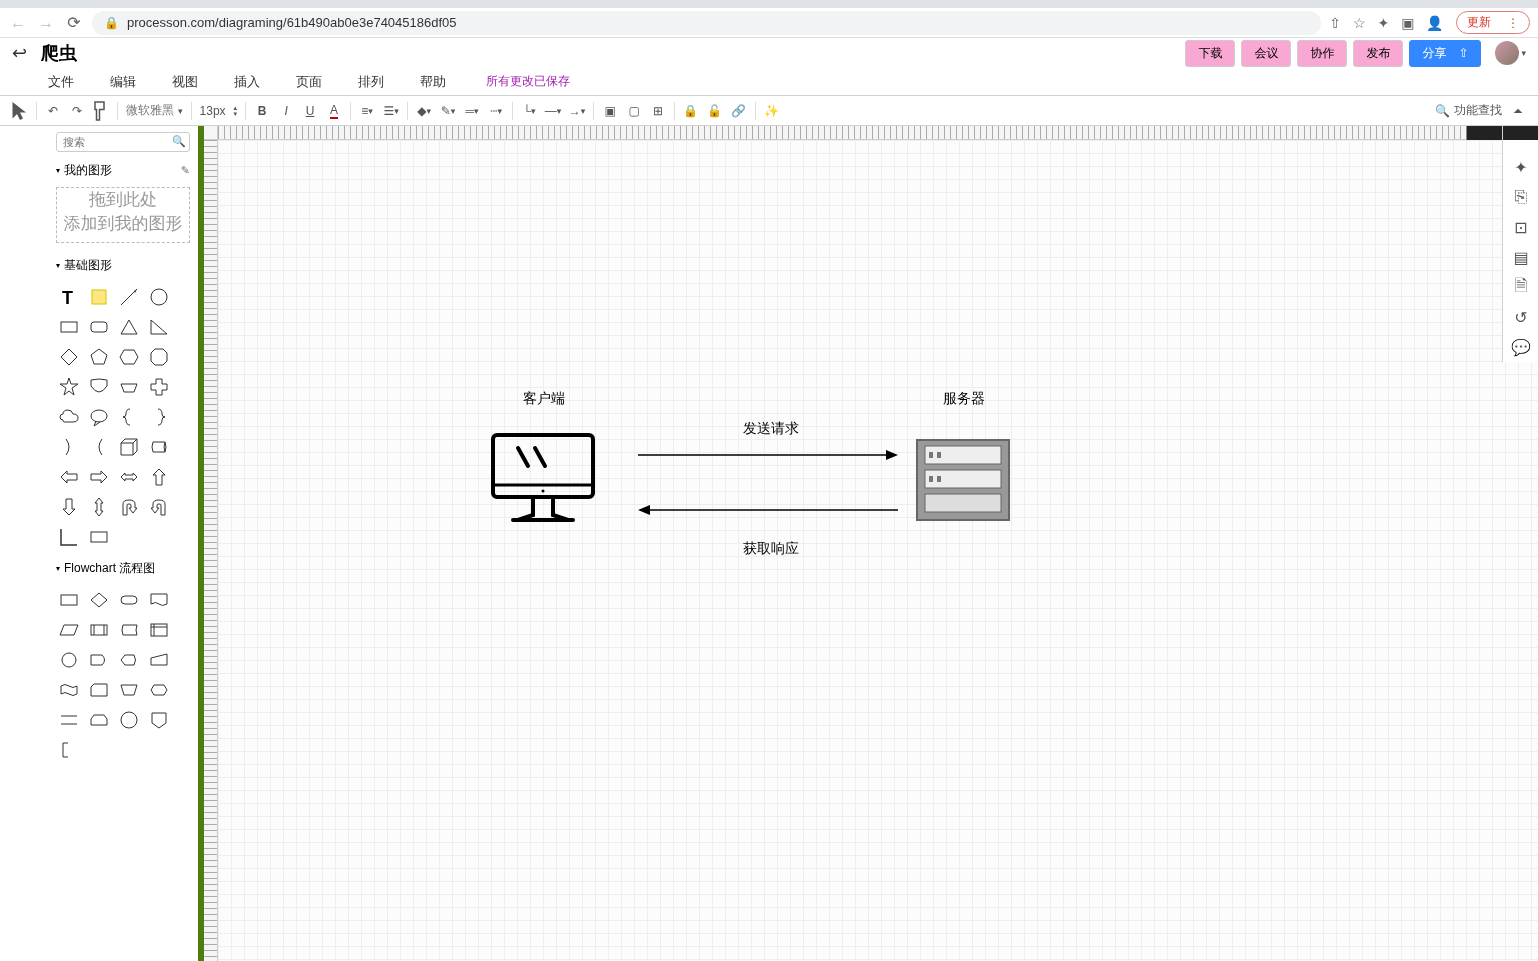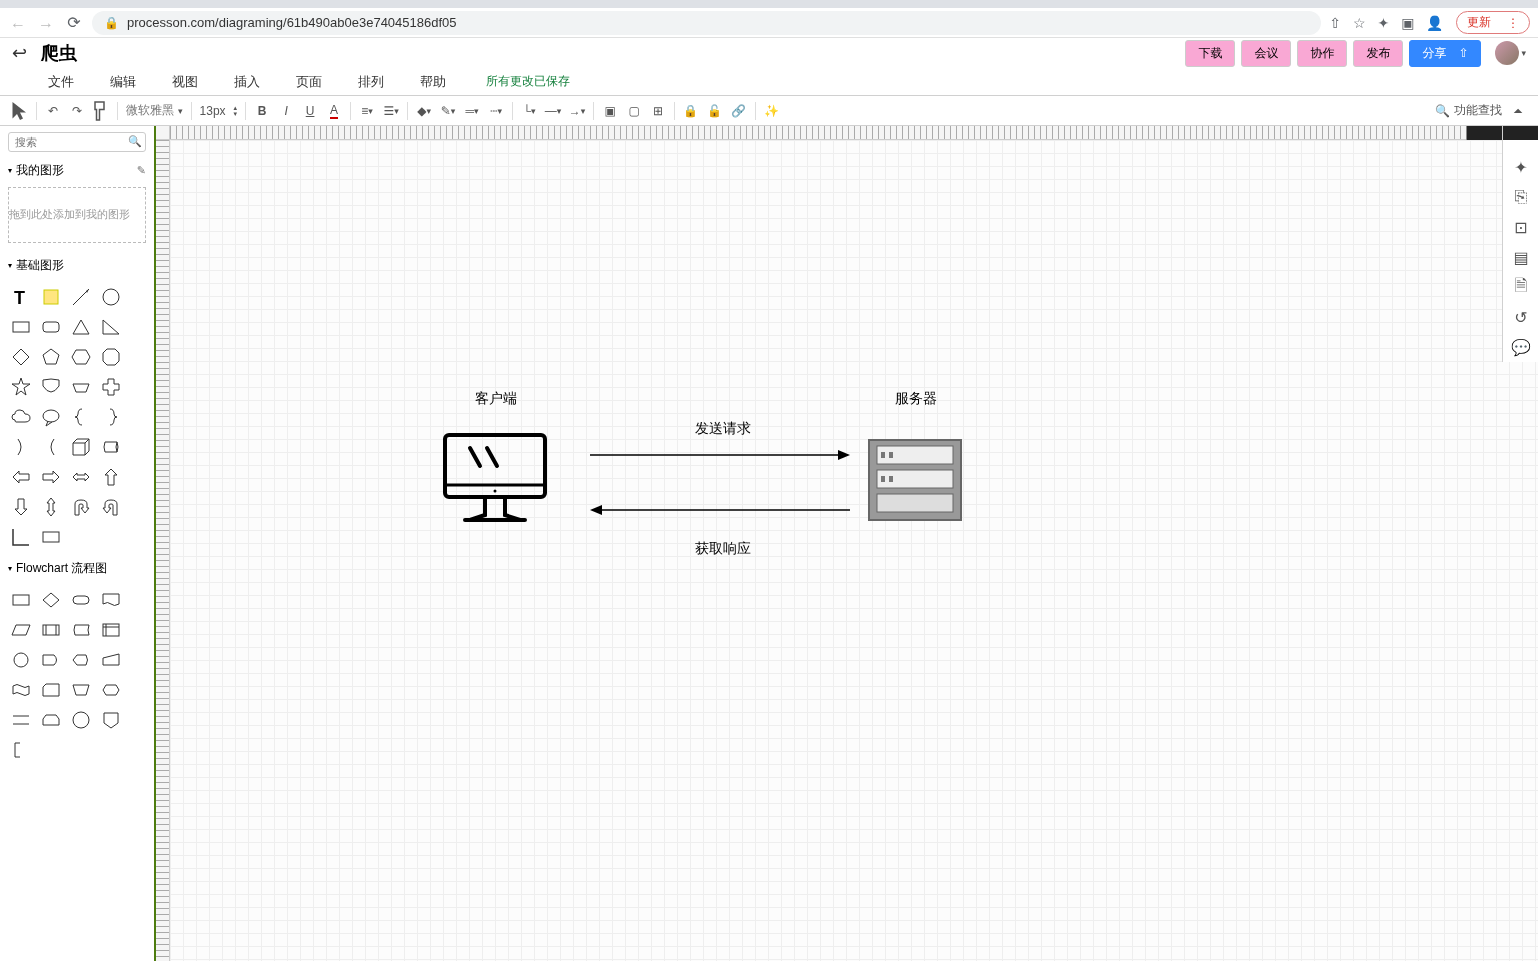--- a/index.html
+++ b/index.html
@@ -22,43 +22,43 @@
     .header-right { margin-left:auto; display:flex; align-items:center; gap:6px; }
     .hdr-btn { border:1px solid #ccc; background:#f9a8d4; padding:4px 12px; font-size:12px; border-radius:3px; cursor:pointer; }
     .hdr-btn.share { background:#3388ff; color:#fff; border-color:#3388ff; display:flex; align-items:center; gap:12px; }
     .avatar { width:24px; height:24px; border-radius:50%; background:linear-gradient(135deg,#c9a,#876); margin-left:8px; }
     .avatar-wrap { display:flex; align-items:center; gap:2px; }
     .caret { font-size:9px; color:#555;}
     
     
     .menu-bar { height:28px; display:flex; align-items:center; padding: 0 36px; gap:12px; border-bottom:1px solid #d0d0d0; font-size:13px; color:#333; }
     .menu-item { padding: 4px 12px; cursor:pointer; }
-    .save-status { margin-left:16px; color:#15803d; font-size:12px; }
+    .save-status { margin-left:16px; color:#a21caf; font-size:12px; }
     
     
     .toolbar { height:30px; border-bottom:1px solid #d0d0d0; display:flex; align-items:center; padding:0 8px; gap:0; font-size:12px; color:#555; }
     .tb-btn { width:24px; height:24px; display:inline-flex; align-items:center; justify-content:center; cursor:pointer; color:#555; }
     .tb-sep { width:1px; height:18px; background:#ddd; margin:0 4px; }
     .font-sel { font-size:12px; color:#777; padding:0 4px; display:flex; align-items:center; gap:4px;}
     .size-sel { font-size:12px; padding:0 4px; display:flex; align-items:center; gap:8px;}
     .tb-right { margin-left:auto; display:flex; align-items:center; gap:4px; font-size:12px; color:#555;}
     .search-feat { display:flex; align-items:center; gap:4px;}
     
     
     .main { display:flex; height: calc(100% - 126px); position:relative; }
     
     
-    .left-panel { width:156px; border-right:2px solid #4d7c0f; background:#fff; overflow-y:auto; font-size:12px; }
+    .left-panel { width:156px; border-right:6px solid #4d7c0f; background:#fff; overflow-y:auto; font-size:12px;margin-left:48px; }
     .search-box { margin:6px 8px; position:relative; }
     .search-box input { width:100%; height:20px; border:1px solid #ccc; border-radius:3px; padding:0 20px 0 6px; font-size:11px; }
     .search-box .sicon { position:absolute; right:4px; top:3px; color:#999; font-size:11px;}
     .section-header { display:flex; align-items:center; padding:4px 8px; font-size:12px; font-weight:500; gap:4px;}
     .section-header .tri { font-size:8px; }
     .section-header .edit { margin-left:auto; font-size:11px; color:#777; cursor:pointer;}
-    .drop-zone { margin:4px 8px 10px; border:1px dashed #bbb; height:56px; display:flex; align-items:center; color:#999; font-size:11px; line-height:1.4;}
+    .drop-zone { margin:4px 8px 10px; border:1px dashed #bbb; height:56px; display:flex; flex-direction:column; align-items:center; color:#999; font-size:17px; line-height:1.4;}
     .shape-grid { display:flex; flex-wrap:wrap; padding:4px 6px; gap:0; }
     .shape-cell { width:30px; height:30px; display:flex; align-items:center; justify-content:center; cursor:pointer; }
     .shape-cell svg { width:22px; height:22px; }
     
     
     .canvas-area { flex:1; position:relative; overflow:hidden; }
     .ruler-h { position:absolute; top:0; left:14px; right:0; height:14px; background:#f5f5f5; border-bottom:1px solid #ccc; background-image: repeating-linear-gradient(to right, #aaa 0, #aaa 1px, transparent 1px, transparent 6px); background-position: 0 9px; background-size: 6px 5px;}
     .ruler-v { position:absolute; top:14px; left:0; width:14px; bottom:0; background:#f5f5f5; border-right:1px solid #ccc; background-image: repeating-linear-gradient(to bottom, #aaa 0, #aaa 1px, transparent 1px, transparent 6px); background-position: 9px 0; background-size: 5px 6px;}
     .ruler-corner { position:absolute; top:0; left:0; width:14px; height:14px; background:#f5f5f5; border-right:1px solid #ccc; border-bottom:1px solid #ccc;}
     .canvas { position:absolute; top:14px; left:14px; right:0; bottom:0; background:#fcfcfc; 

